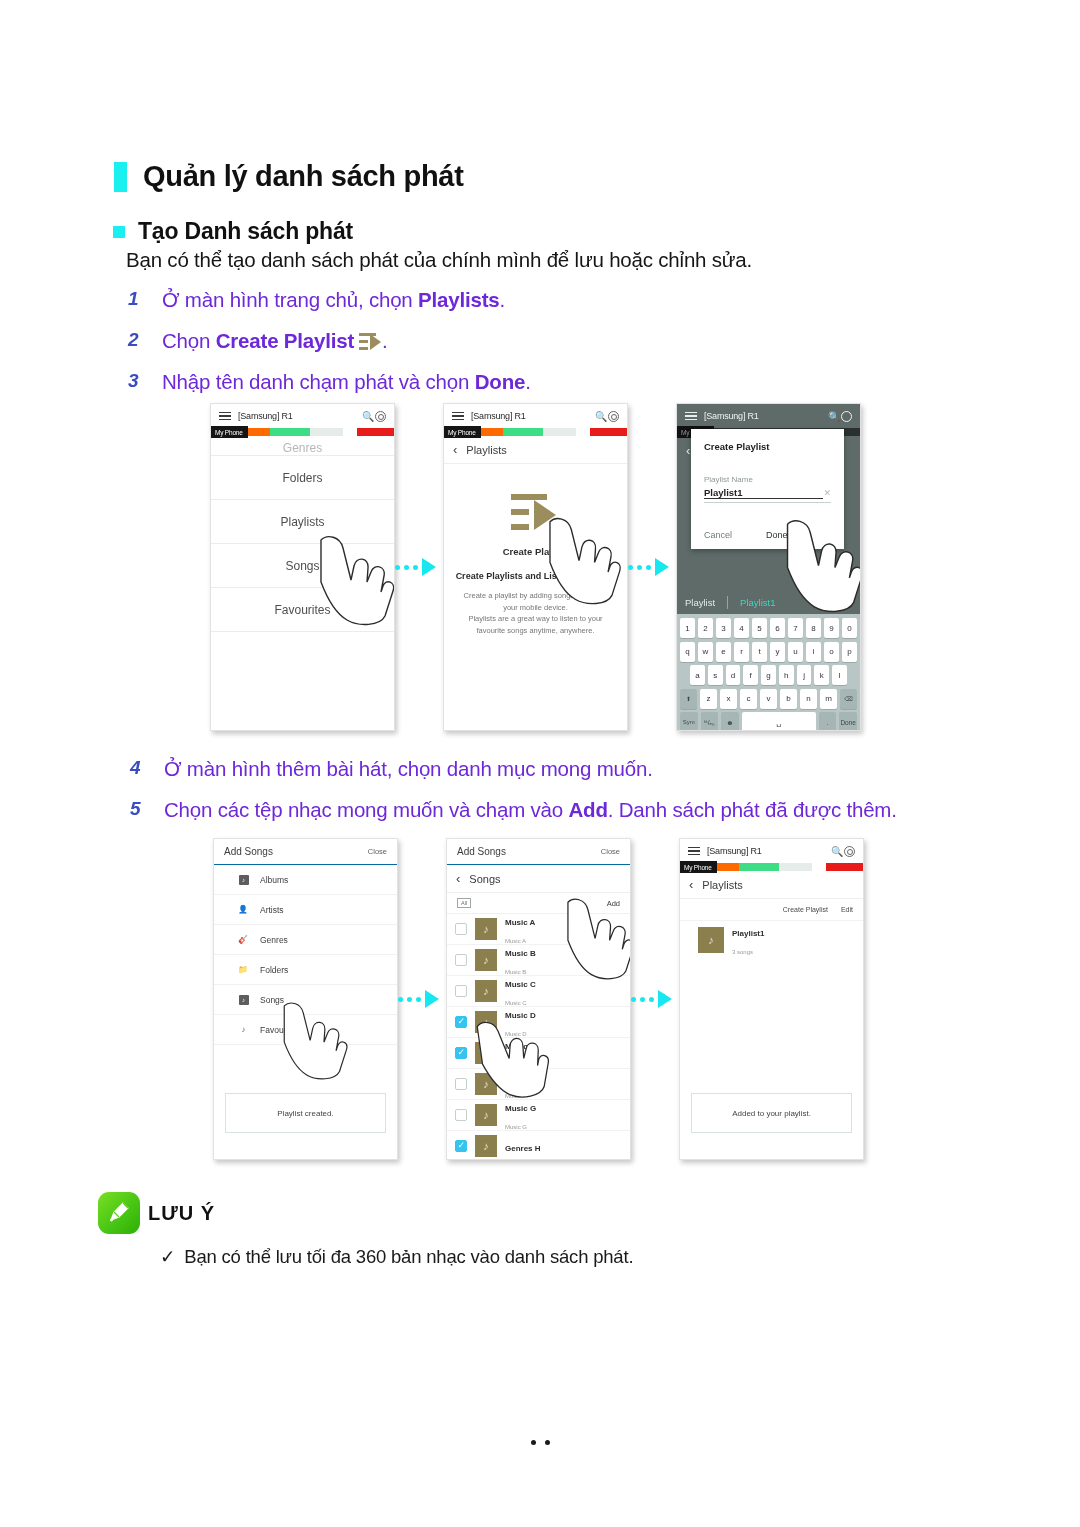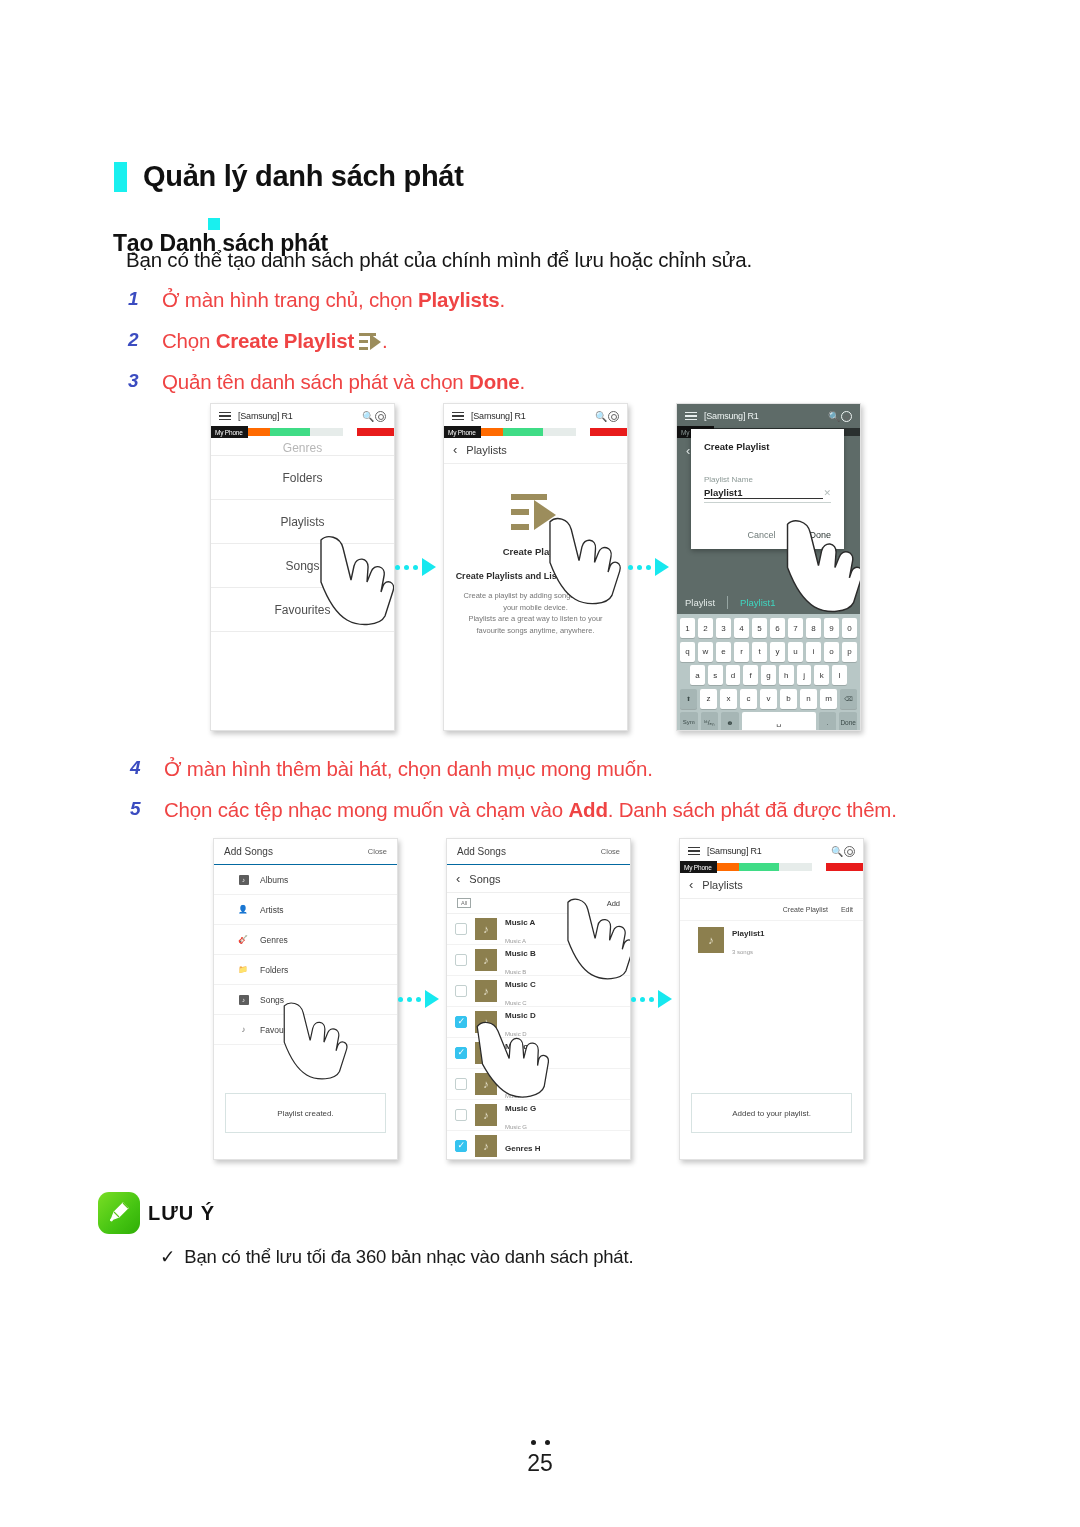--- a/index.html
+++ b/index.html
@@ -11,30 +11,30 @@
     color:#111;
     position:relative;
     overflow:hidden;
   }
 
   
   .h1-row { position:absolute; left:78px; top:160px; display:flex; align-items:center;padding-left:36px; }
   .h1-marker { width:13px; height:30px; background:#19f0ef; margin-right:16px; }
   .h1-text { font-size:29px; font-weight:bold; letter-spacing:-0.3px; color:#111; }
 
-  .h2-row { position:absolute; left:113px; top:218px; display:flex; align-items:center;flex-direction:column; }
+  .h2-row { position:absolute; left:113px; top:218px; display:flex; align-items:center; }
   .h2-marker { width:12px; height:12px; background:#19f0ef; margin-right:13px; }
   .h2-text { font-size:23px; font-weight:bold; color:#111; letter-spacing:-0.2px; }
 
   .intro { position:absolute; left:126px; top:248px; font-size:20.5px; color:#161616; letter-spacing:-0.2px; }
 
   
   .step { position:absolute; display:flex; align-items:flex-start; }
   .step .num { color:#3b4cc0; font-style:italic; font-weight:bold; font-size:19px; width:34px; flex:0 0 34px; }
-  .step .txt { font-size:20.5px; color:#ef4444; letter-spacing:-0.2px; }
+  .step .txt { font-size:20.5px; color:#6d28d9; letter-spacing:-0.2px; }
   .step .txt b { font-weight:bold; }
 
   .s1 { left:128px; top:288px; }
   .s2 { left:128px; top:329px; }
   .s3 { left:128px; top:370px; }
   .s4 { left:130px; top:757px; }
   .s5 { left:130px; top:798px; }
 
   
   .cp-glyph { display:inline-block; width:24px; height:17px; position:relative; vertical-align:-2px; margin-left:4px; }
@@ -106,21 +106,21 @@
 
   
   .dimmed { position:absolute; inset:0; background:#5e6b68; }
   .dlg { position:absolute; left:14px; top:25px; width:153px; background:#fff; padding:12px 13px 9px; z-index:4;
      box-shadow:0 2px 5px rgba(0,0,0,.3); }
   .dlg .dt { font-size:9.5px; font-weight:bold; color:#222; margin-bottom:23px; }
   .dlg .pl { font-size:8px; color:#8d9a97; margin-bottom:3px; }
   .dlg .field { display:flex; align-items:center; border-bottom:1px solid #c9d2d0; padding-bottom:3px; }
   .dlg .field .v { font-size:9.5px; color:#222; font-weight:bold; border-bottom:1px solid #333; flex:1; }
   .dlg .field .x { font-size:9px; color:#b4bdbb; }
-  .dlg .btns { display:flex; justify-content:flex-end; gap:34px; margin-top:27px; }
+  .dlg .btns { display:flex; gap:34px; margin-top:27px; }
   .dlg .btns span { font-size:9px; color:#6f7b79; }
   .dlg .btns span.done { color:#2a3533; }
 
   .tabbar { position:absolute; left:0; right:0; top:186px; height:24px; background:#5e6b68;
      display:flex; align-items:center; padding-left:8px; z-index:3; }
   .tabbar .t1 { font-size:9.5px; color:#e3eae8; }
   .tabbar .sep { width:1px; height:13px; background:#96a5a2; margin:0 12px; }
   .tabbar .t2 { font-size:9.5px; color:#3fd6c0; }
 
   .kb { position:absolute; left:0; right:0; top:210px; bottom:0; background:#b8c7c6; padding:4px 3px; z-index:3; }
@@ -201,21 +201,21 @@
   <span class="txt"><span>Ở màn hình trang chủ, chọn </span><b>Playlists</b><span>.</span></span>
 </div>
 
 <div class="step s2">
   <span class="num">2</span>
   <span class="txt"><span>Chọn </span><b>Create Playlist</b><span class="cp-glyph"><i class="l1"></i><i class="l2"></i><i class="l3"></i><i class="tri"></i></span><span>.</span></span>
 </div>
 
 <div class="step s3">
   <span class="num">3</span>
-  <span class="txt"><span>Quản tên danh sách phát và chọn </span><b>Done</b><span>.</span></span>
+  <span class="txt"><span>Nhập tên danh chạm phát và chọn </span><b>Done</b><span>.</span></span>
 </div>
 
 <div class="row row1">
 
   <div class="phone">
     <div class="appbar">
       <span class="ham">
           <b></b>
           <b></b>
           <b></b>
@@ -592,14 +592,13 @@
 </div>
 <div class="note-body">
   <span class="tick">✓</span><span>Bạn có thể lưu tối đa 360 bản nhạc vào danh sách phát.</span>
 </div>
 
 <div class="footer">
   <div class="fdots">
       <i></i>
       <i></i>
     </div>
-  <div class="pageno">25</div>
 </div>
 
 </body></html>

